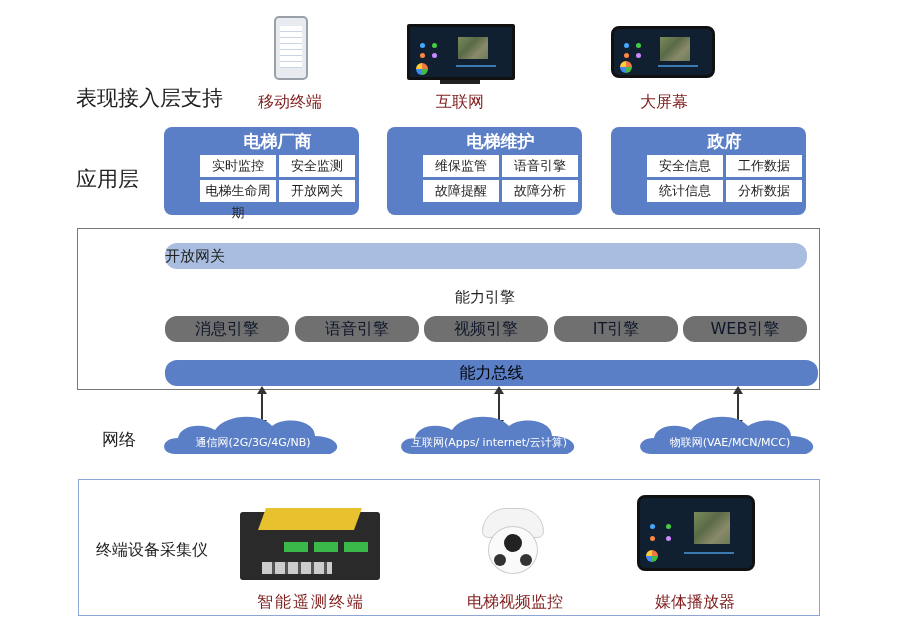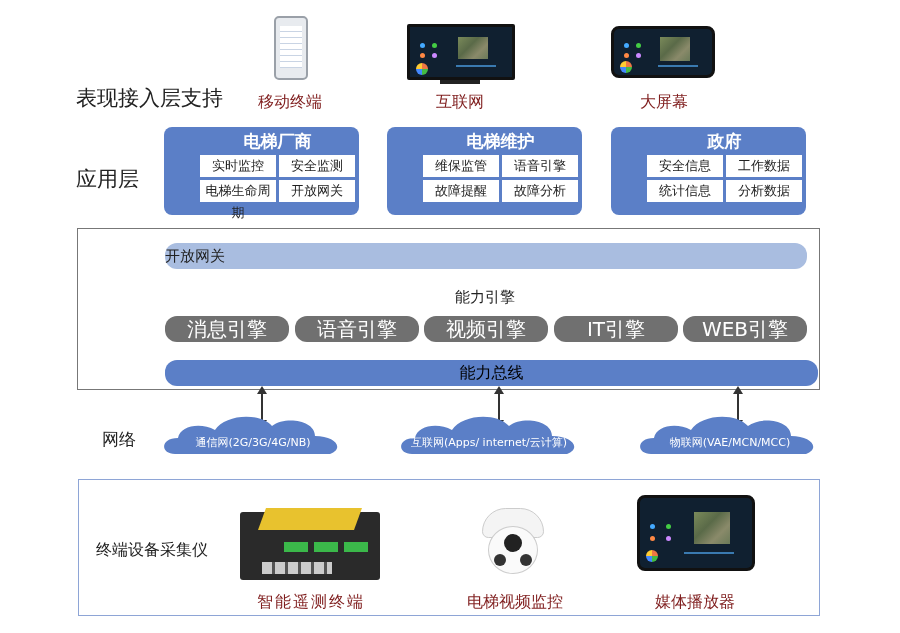--- a/index.html
+++ b/index.html
@@ -22,21 +22,21 @@
 
   
   .app-box { background: #5b7fc7; border-radius: 8px; padding-left: 32px; }
   .app-title { color: #fff; font-size: 17px; text-align: center; height: 28px; line-height: 28px; font-weight: bold; }
   .app-grid { display: grid; grid-template-columns: 1fr 1fr; gap: 3px; padding: 0 4px; }
   .app-cell { background: #fff; font-size: 13px; text-align: center; height: 22px; line-height: 22px; color: #222; }
 
   
   .mid-frame { border: 1px solid #777; background: #fff; }
   .gateway { background: #a9bde0; border-radius: 12px; color: #222; font-size: 15px; }
-  .engine { background: #707070; border-radius: 12px; color: #ffffff; font-size: 20px; text-align: center; }
+  .engine { background: #707070; border-radius: 12px; color: #0f172a; font-size: 16px; text-align: center; }
   .bus { background: #5b7fc7; border-radius: 12px; color: #000000; font-size: 16px; text-align: center; }
   .cap-title { font-size: 15px; color: #222; text-align: center; }
 
   .arrow { width: 2px; background: #333; }
   .arrow::before, .arrow::after { content: ""; position: absolute; left: -4px; border-left: 5px solid transparent; border-right: 5px solid transparent; }
   .arrow::before { top: -2px; border-bottom: 8px solid #333; }
   .arrow::after { bottom: -2px; border-top: 8px solid #333; }
 
   .cloud-text { color: #fff; font-size: 11px; text-align: center; white-space: nowrap; }
 

